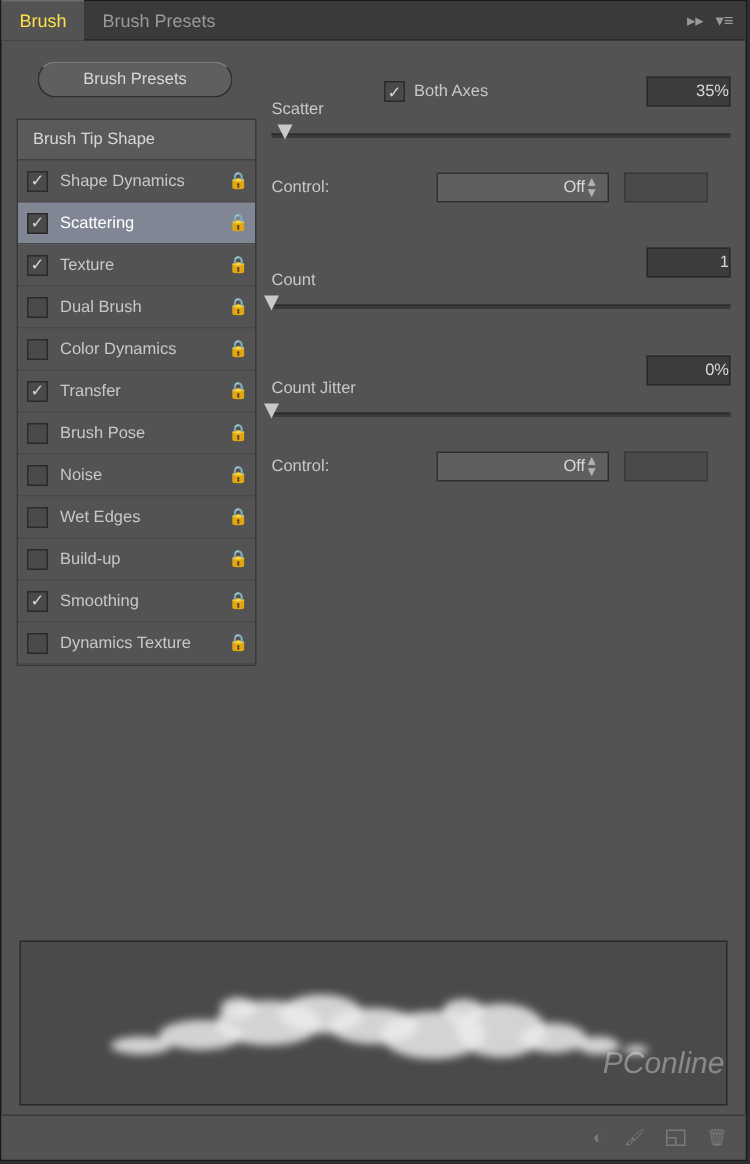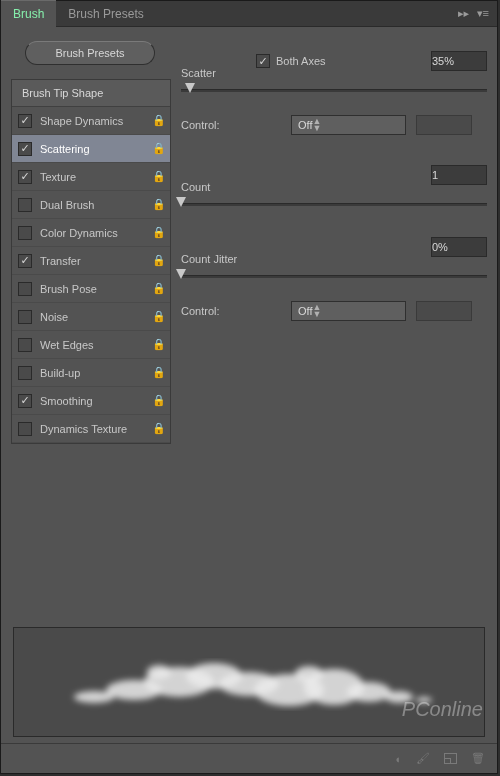--- a/index.html
+++ b/index.html
@@ -1,44 +1,44 @@
 <!DOCTYPE html>
 <html><head>
 <meta charset="utf-8">
 <style>
   * { box-sizing: border-box; margin: 0; padding: 0; font-family: Tahoma, Arial, sans-serif; }
   body { background: #2e2e2e; color: #c8c8c8; font-size: 11px; width: 500px; height: 776px; overflow: hidden; }
   .panel { background: #535353; width: 498px; height: 774px; border: 1px solid #1a1a1a; position: relative; }
   .tabs { display: flex; align-items: center; background: #3a3a3a; height: 26px; border-bottom: 1px solid #2a2a2a; }
   .tab { padding: 6px 12px; color: #9a9a9a; cursor: pointer; font-size: 12px; }
-  .tab.active { background: #535353; color: #86efac; border-top: 1px solid #6a6a6a; }
+  .tab.active { background: #535353; color: #fde047; border-top: 1px solid #6a6a6a; }
   .tabs-right { margin-left: auto; display: flex; gap: 8px; padding-right: 8px; color: #9a9a9a; }
   .body { display: flex; gap: 10px; padding: 10px 10px 0 10px; }
   .left { width: 160px; }
   .btn-presets { width: 130px; height: 24px; margin: 4px 0 14px 14px; background: #5f5f5f; border: 1px solid #2f2f2f; border-top-color: #7a7a7a; border-radius: 12px; color: #d8d8d8; font-size: 11px; cursor: pointer; }
   .list { border: 1px solid #3a3a3a; background: #535353; }
   .list-header { background: #5a5a5a; padding: 7px 10px; border-bottom: 1px solid #404040; color: #d8d8d8; }
   .list-row { display: flex; align-items: center; height: 28px; padding: 0 6px; border-bottom: 1px solid #4a4a4a; cursor: pointer; }
   .list-row.selected { background: #808694; color: #fff; }
   .chk { width: 14px; height: 14px; border: 1px solid #2a2a2a; background: #4a4a4a; display: inline-flex; align-items: center; justify-content: center; color: #d8d8d8; font-size: 11px; margin-right: 8px; }
   .chk.checked::before { content: "✓"; }
   .list-row .lbl { flex: 1; }
   .lock { width: 12px; color: #7a7a7a; font-size: 11px; }
   .right { flex: 1; padding-top: 6px; }
   .row { display: flex; align-items: center; margin-bottom: 4px; }
   .row .label { width: 75px; color: #c8c8c8; margin-top: 24px; }
   .chk2 { width: 14px; height: 14px; border: 1px solid #2a2a2a; background: #4a4a4a; display: inline-flex; align-items: center; justify-content: center; color: #d8d8d8; font-size: 11px; margin-right: 6px; }
   .chk2.checked::before { content: "✓"; }
-  .num { width: 56px; height: 20px; background: #3c3c3c; border: 1px solid #2a2a2a; color: #d8d8d8; text-align: left; font-size: 11px; margin-left: auto; }
+  .num { width: 56px; height: 20px; background: #3c3c3c; border: 1px solid #2a2a2a; color: #d8d8d8; text-align: right; font-size: 11px; margin-left: auto; }
   .slider { position: relative; height: 18px; margin: 0 0 14px 0; }
   .slider-track { position: absolute; top: 6px; left: 0; right: 0; height: 3px; background: #3a3a3a; border-top: 1px solid #2a2a2a; }
   .slider-thumb { position: absolute; top: 0; width: 0; height: 0; border-left: 5px solid transparent; border-right: 5px solid transparent; border-top: 10px solid #c8c8c8; transform: translateX(-5px); cursor: pointer; }
   .ctrl-row { display: flex; align-items: center; margin: 0 0 22px 0; }
   .ctrl-row .label { width: 110px; text-align: left; padding-right: 12px; }
-  .select { width: 115px; height: 20px; background: #5f5f5f; border: 1px solid #2f2f2f; color: #d8d8d8; padding: 0 6px; display: flex; align-items: center; justify-content: flex-start; cursor: pointer; }
+  .select { width: 115px; height: 20px; background: #5f5f5f; border: 1px solid #2f2f2f; color: #d8d8d8; padding: 0 6px; display: flex; align-items: center; justify-content: flex-end; cursor: pointer; }
   .select .arrows { font-size: 9px; color: #b0b0b0; line-height: 7px; }
   .readonly { width: 56px; height: 20px; background: #4a4a4a; border: 1px solid #3a3a3a; margin-left: 10px; }
   .preview { position: absolute; left: 12px; right: 12px; bottom: 36px; height: 110px; background: #4a4a4a; border: 1px solid #2a2a2a; display:flex; align-items:center; justify-content:center; overflow:hidden; }
   .footer { position: absolute; bottom: 0; left: 0; right: 0; height: 30px; background: #535353; border-top: 1px solid #3a3a3a; display: flex; align-items: center; padding: 0 12px; gap: 14px; color: #7a7a7a; }
   .footer .sp { flex: 1; }
   .watermark { position:absolute; right:14px; bottom:52px; color:rgba(255,255,255,0.35); font-size:20px; font-style:italic; pointer-events:none; }
   .stroke { position:relative; width:420px; height:80px; }
   .stroke svg { width:100%; height:100%; }
 </style>
 </head>

